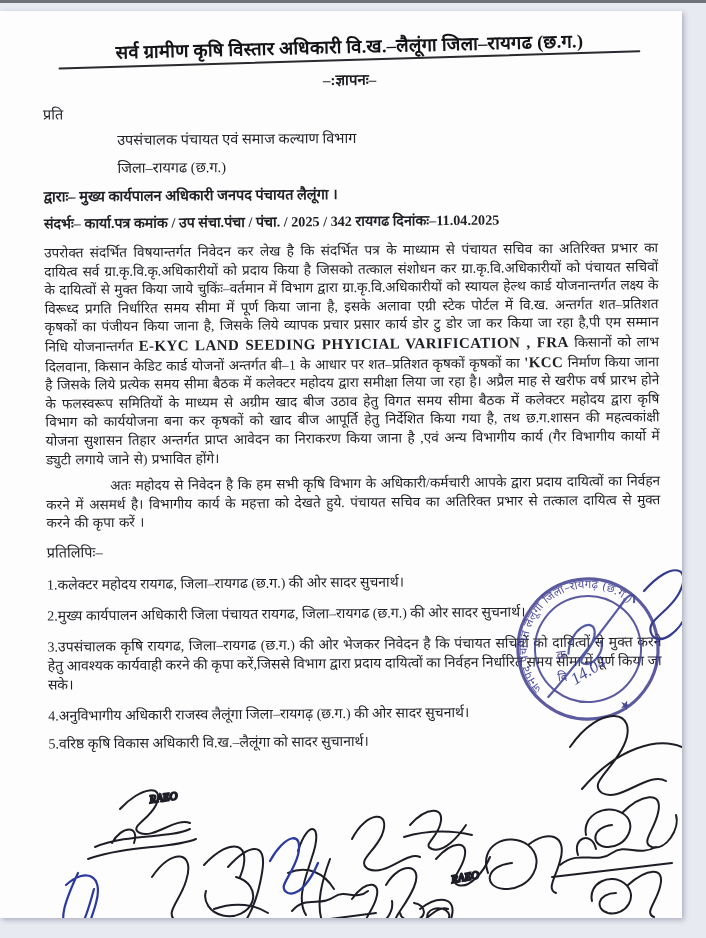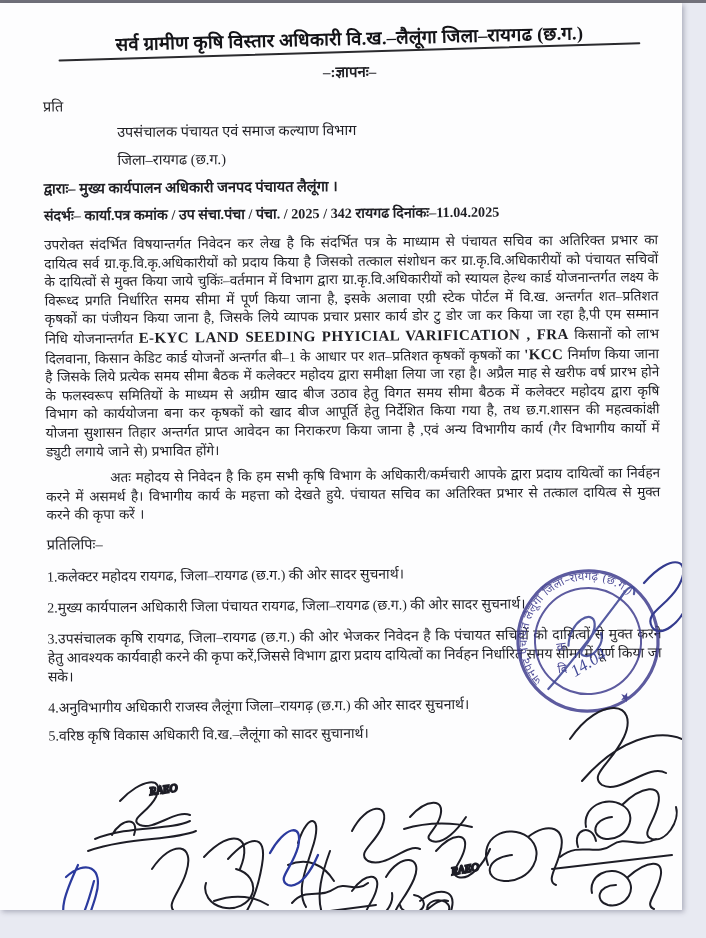--- a/index.html
+++ b/index.html
@@ -3,21 +3,21 @@
 <meta charset="utf-8">
 <style>
   html,body{margin:0;padding:0;}
   body{
     width:706px;height:938px;position:relative;overflow:hidden;
     background:#e8eaf2;
     font-family:"Liberation Serif","DejaVu Serif",serif;
   }
   .top-edge{position:absolute;left:0;top:0;width:706px;height:3px;background:#71717a;}
   .paper{
-    position:absolute;left:0;top:3px;width:682px;height:907px;
+    position:absolute;left:0;top:11px;width:682px;height:907px;
     background:#fdfdfe;overflow:hidden;
     box-shadow:2px 2px 5px rgba(60,60,90,.35);
   }
   .content{
     position:absolute;left:0;top:0;width:682px;
     padding:22px 26px 0 42px;box-sizing:border-box;
     color:#1f1f24;transform:rotate(-0.5deg);transform-origin:50% 0;
   }
   .letter-title{
     text-align:center;font-size:18.5px;font-weight:bold;color:#141418;

